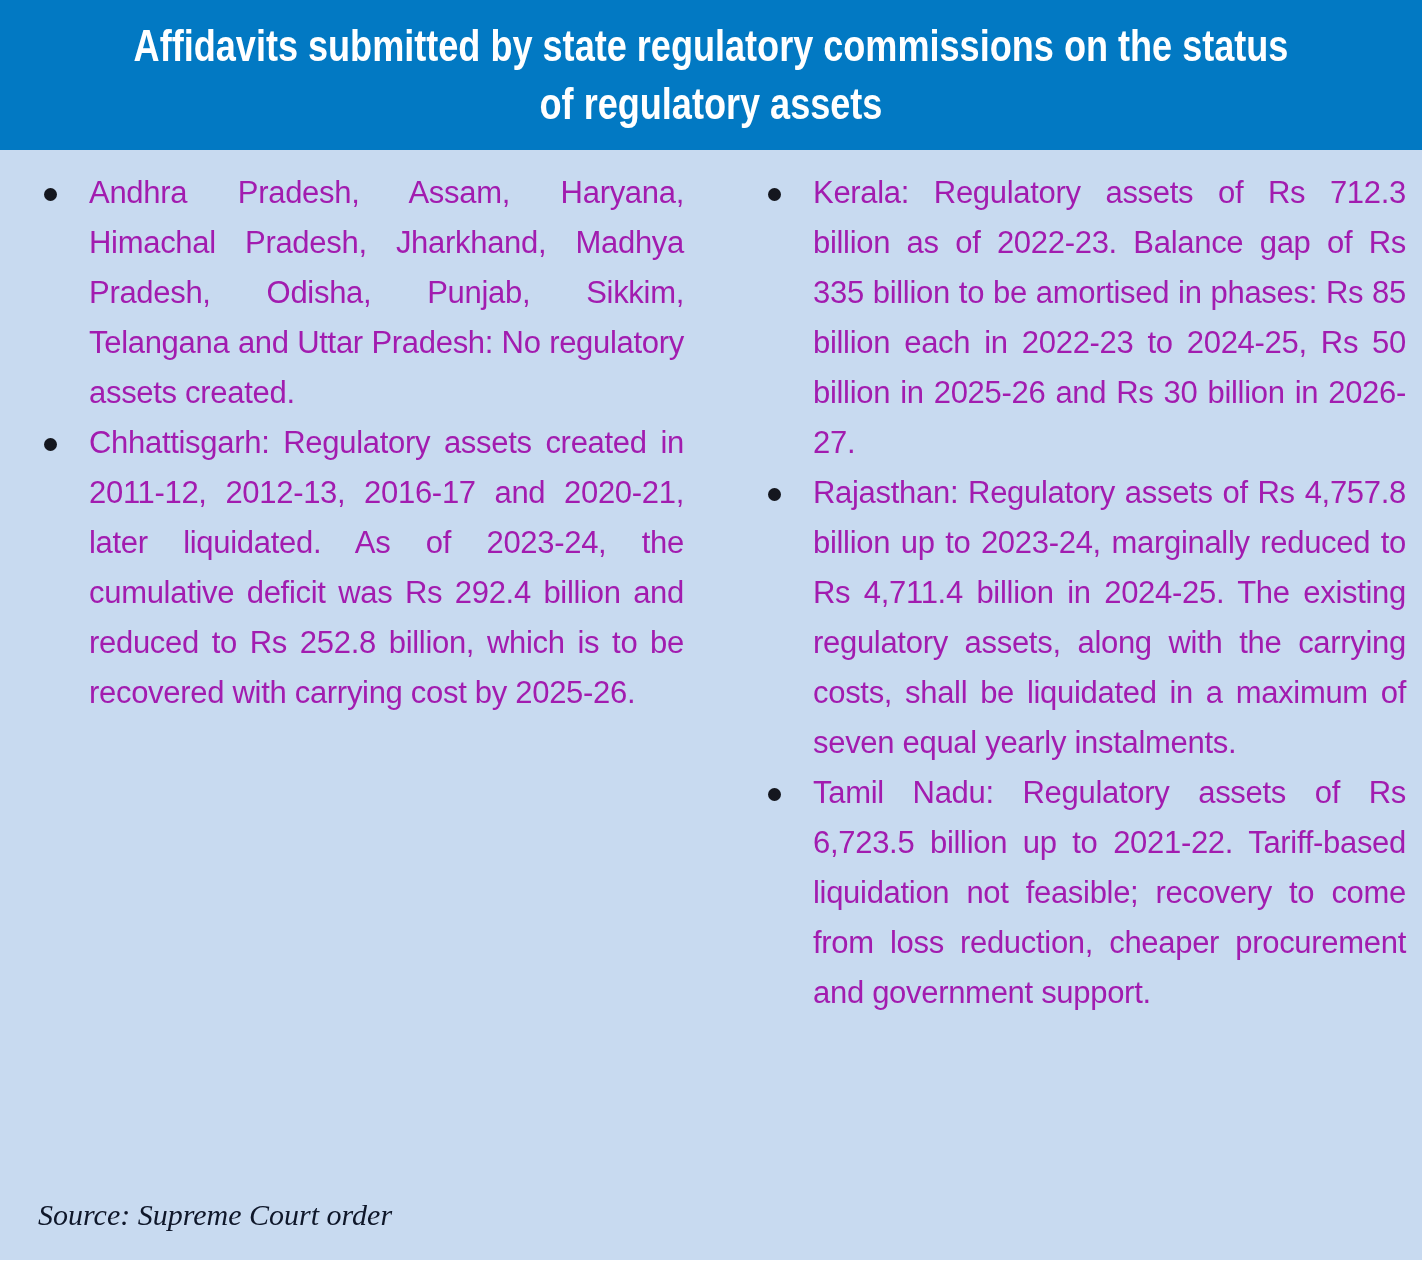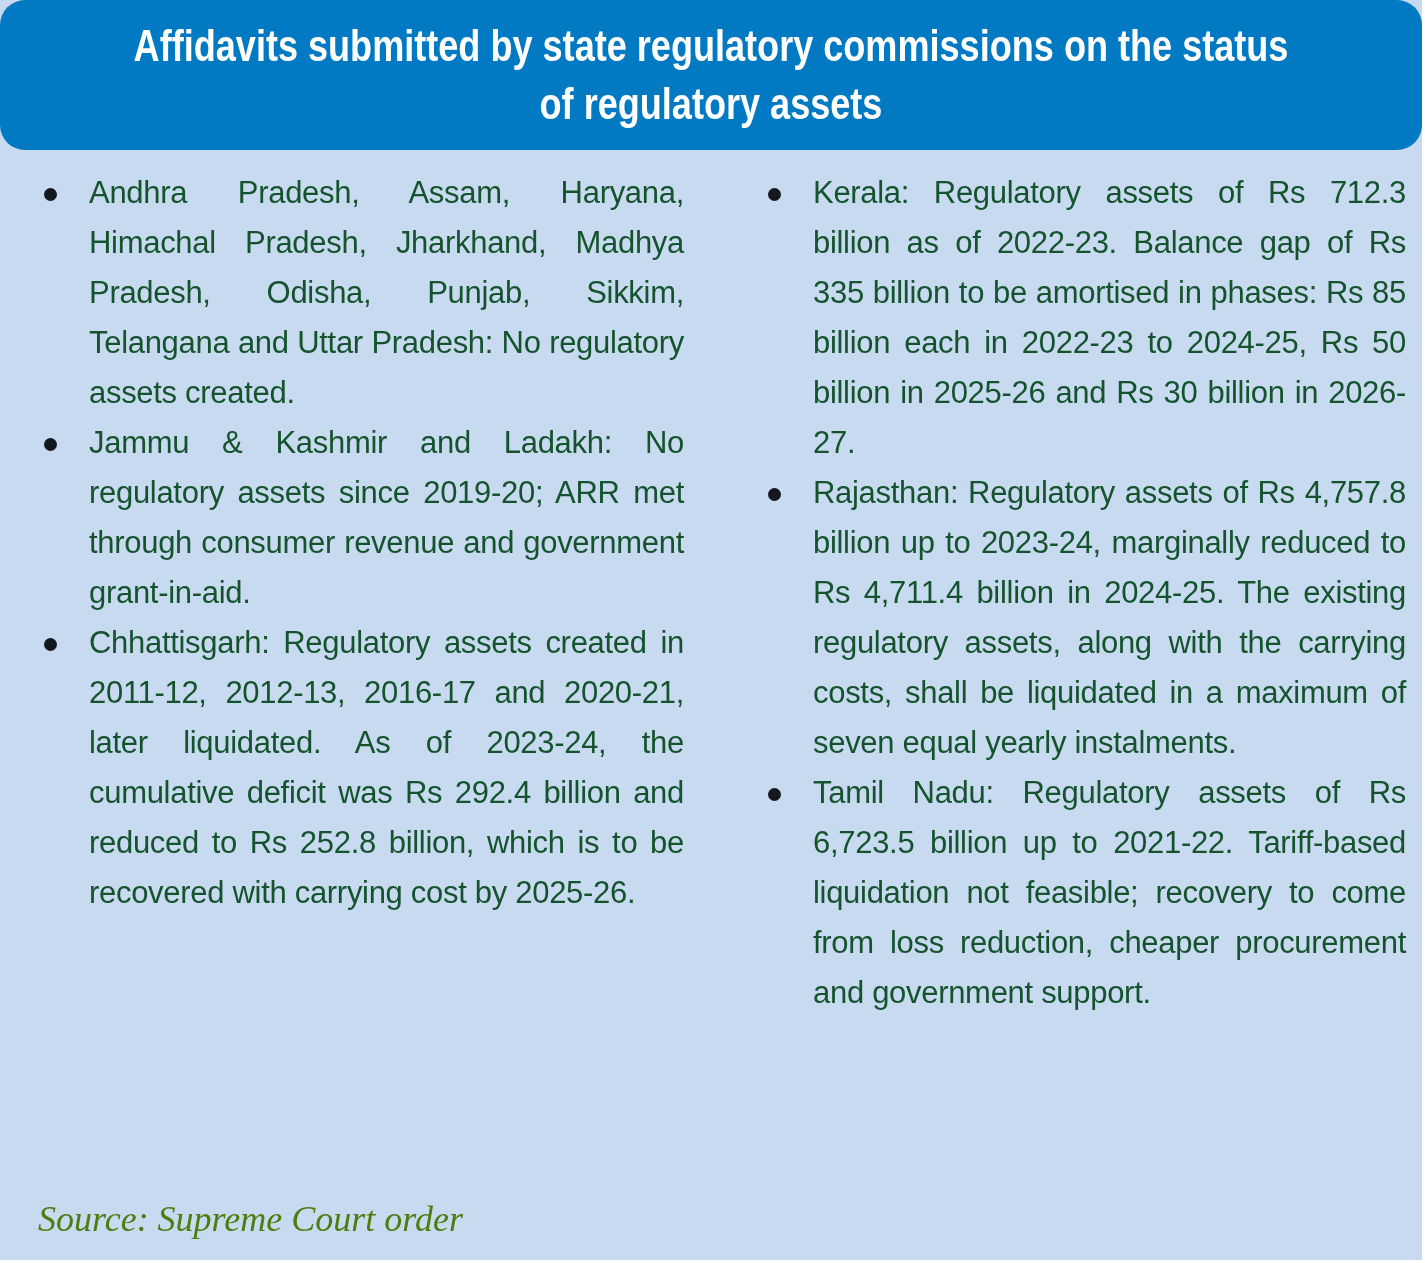--- a/index.html
+++ b/index.html
@@ -5,39 +5,39 @@
   html, body { margin: 0; padding: 0; background: #ffffff; }
   body { width: 1425px; height: 1263px; overflow: hidden; }
   .box {
     position: absolute; left: 0; top: 0;
     width: 1422px; height: 1260px;
     background: #c8daf0;
   }
   .header {
     position: absolute; left: 0; top: 0; width: 1422px; height: 150px;
     background: #0279c3;
-    display: flex; align-items: center; justify-content: center; border-radius: 25px;
+    display: flex; align-items: center; justify-content: center;
   }
   .title {
     color: #ffffff;
     font-family: "Liberation Sans", sans-serif;
     font-weight: bold;
     font-size: 44px;
     line-height: 58px;
     text-align: center;
     transform: scaleX(0.82);
     width: 1700px;
     margin: 0;
   }
   .col {
     position: absolute; top: 168px;
     font-family: "Liberation Sans", sans-serif;
     font-size: 31px;
     line-height: 50px;
-    color: #14532d;
+    color: #a21caf;
   }
   .col-left { left: 40px; width: 644px; }
   .col-right { left: 764px; width: 642px; }
   ul { list-style: none; margin: 0; padding: 0; }
   li {
     position: relative;
     padding-left: 49px;
     text-align: justify;
     hyphens: auto;
     -webkit-hyphens: auto;
@@ -45,41 +45,37 @@
   }
   .bullet {
     position: absolute; left: 4px; top: 20px;
     width: 13px; height: 13px; border-radius: 50%;
     background: #15171f;
   }
   .source {
     position: absolute; left: 38px; top: 1198px;
     font-family: "Liberation Serif", serif;
     font-style: italic;
-    font-size: 36px;
-    color: #4d7c0f;
+    font-size: 30px;
+    color: #0f172a;
   }
 </style>
 </head>
 <body>
 
 <div class="box" lang="en">
   <div class="header">
     <h1 class="title">Affidavits submitted by state regulatory commissions on the status of regulatory assets</h1>
   </div>
 
   <div class="col col-left">
     <ul>
       <li>
         <span class="bullet"></span>
         <span>Andhra Pradesh, Assam, Haryana, Himachal Pradesh, Jharkhand, Madhya Pradesh, Odisha, Punjab, Sikkim, Telangana and Uttar Pradesh: No regulatory assets created.</span>
-      </li>
-      <li>
-        <span class="bullet"></span>
-        <span>Jammu &amp; Kashmir and Ladakh: No regulatory assets since 2019-20; ARR met through consumer revenue and government grant-in-aid.</span>
       </li>
       <li>
         <span class="bullet"></span>
         <span>Chhattisgarh: Regulatory assets created in 2011-12, 2012-13, 2016-17 and 2020-21, later liquidated. As of 2023-24, the cumulative deficit was Rs 292.4 billion and reduced to Rs 252.8 billion, which is to be recovered with carrying cost by 2025-26.</span>
       </li>
     </ul>
   </div>
 
   <div class="col col-right">
     <ul>

